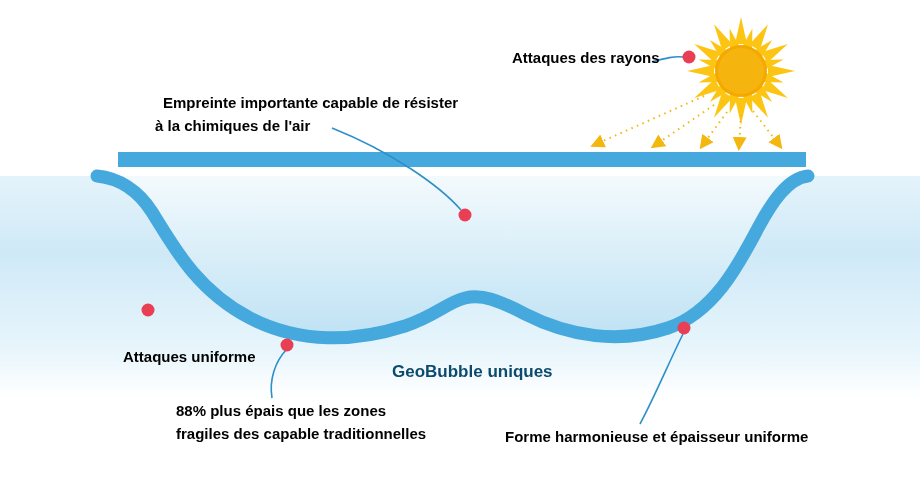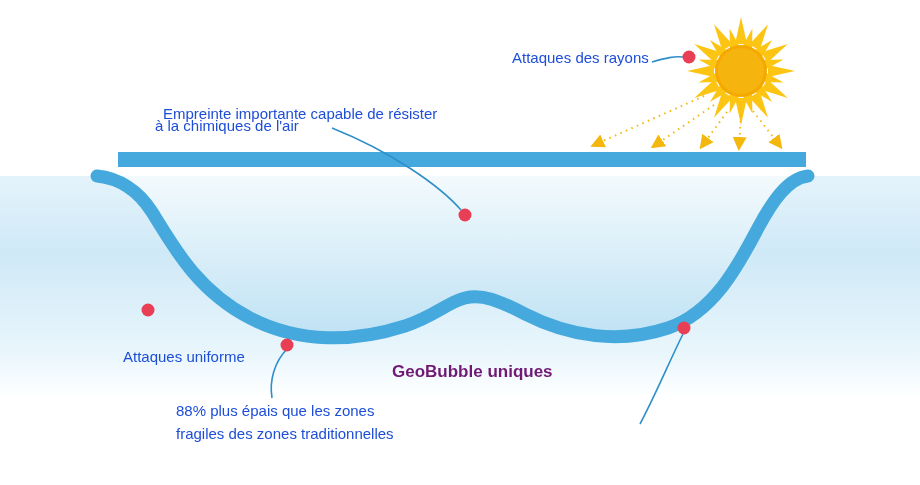--- a/index.html
+++ b/index.html
@@ -6,29 +6,29 @@
   #stage{
     position:relative;
     width:920px;height:485px;
     background:#ffffff;
     overflow:hidden;
     font-family:"Liberation Sans", sans-serif;
   }
   svg{position:absolute;left:0;top:0;}
   .label{
     position:absolute;
-    color:#1d4ed8;
+    color:#000000;
     font-size:15px;
-    font-weight:normal;
+    font-weight:bold;
     white-space:nowrap;
     line-height:1.2;
   }
   .label-dark{
     position:absolute;
-    color:#701a75;
+    color:#0c4a6e;
     font-size:17px;
     font-weight:bold;
     white-space:nowrap;
   }
 </style>
 </head>
 <body>
 
 <div id="stage">
 
@@ -111,26 +111,27 @@
 
     <g fill="#e83f54">
       <circle cx="689" cy="57" r="6.5"></circle>
       <circle cx="465" cy="215" r="6.5"></circle>
       <circle cx="148" cy="310" r="6.5"></circle>
       <circle cx="287" cy="345" r="6.5"></circle>
       <circle cx="684" cy="328" r="6.5"></circle>
     </g>
   </svg>
 
-  <div class="label" style="left:163px;top:105px;">Empreinte importante capable de résister</div>
+  <div class="label" style="left:163px;top:94px;">Empreinte importante capable de résister</div>
   <div class="label" style="left:155px;top:117px;">à la chimiques de l'air</div>
 
   <div class="label" style="left:512px;top:49px;">Attaques des rayons</div>
 
   <div class="label" style="left:123px;top:348px;">Attaques uniforme</div>
 
   <div class="label-dark" style="left:392px;top:362px;">GeoBubble uniques</div>
 
   <div class="label" style="left:176px;top:402px;">88% plus épais que les zones</div>
-  <div class="label" style="left:176px;top:425px;">fragiles des zones traditionnelles</div>
+  <div class="label" style="left:176px;top:425px;">fragiles des capable traditionnelles</div>
 
+  <div class="label" style="left:505px;top:428px;">Forme harmonieuse et épaisseur uniforme</div>
 
 </div>
 
 </body></html>

